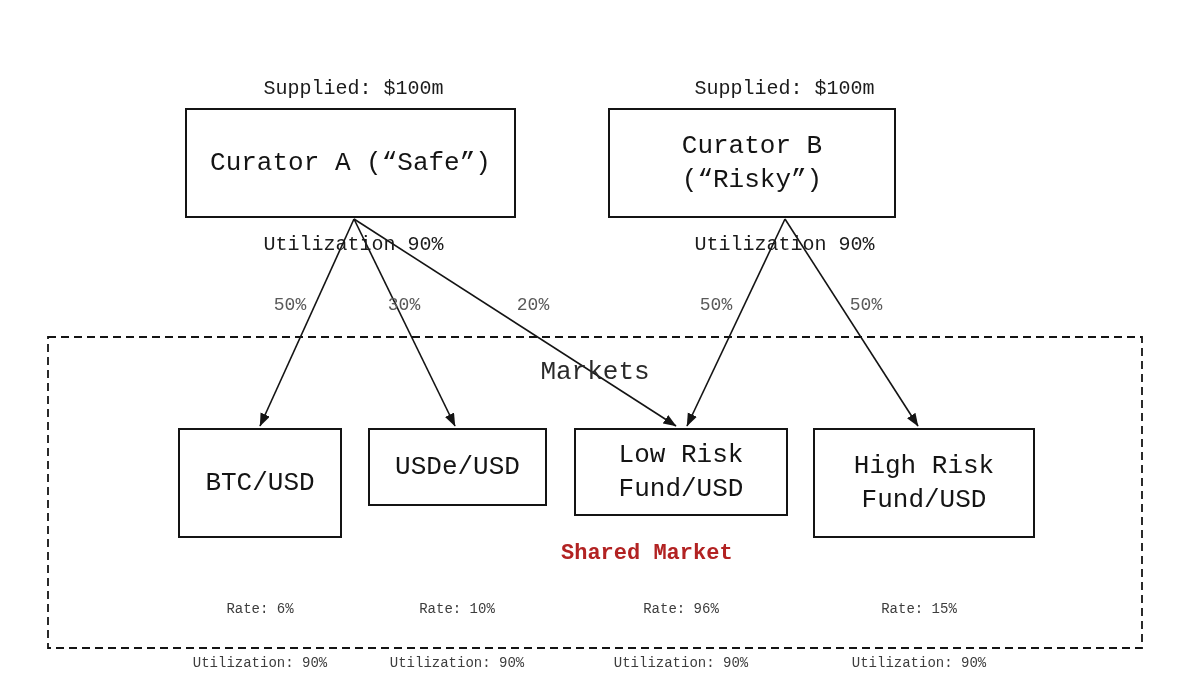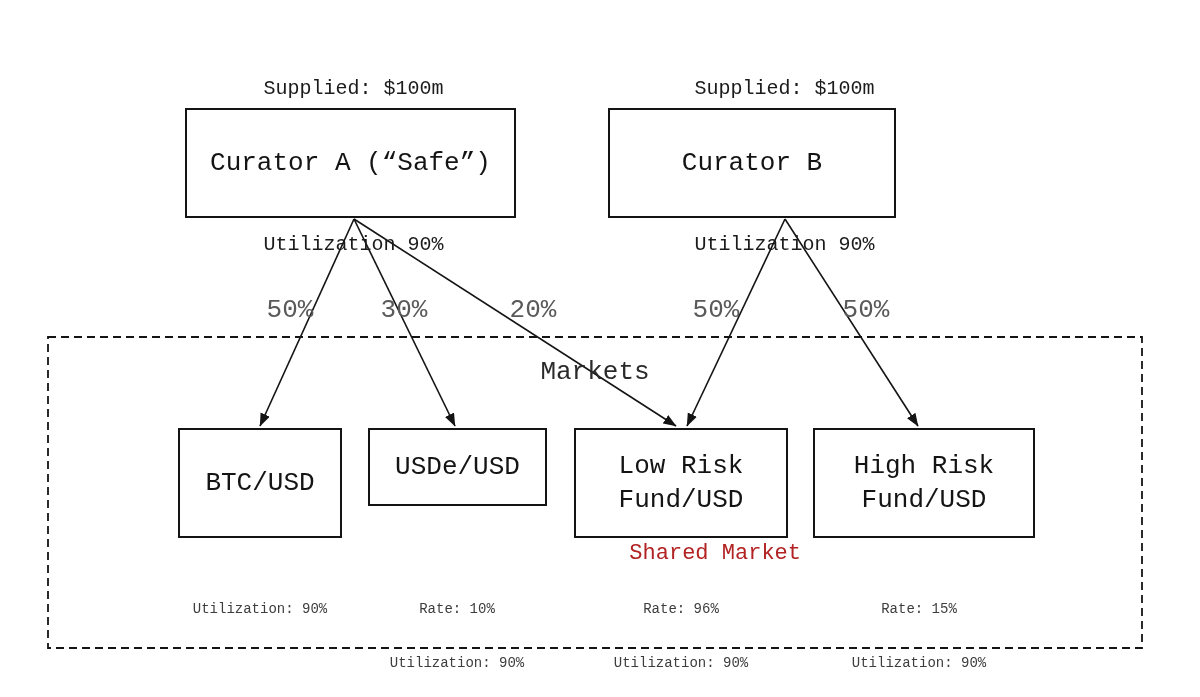--- a/index.html
+++ b/index.html
@@ -46,41 +46,41 @@
     white-space: pre;
     text-align: center;
   }
 
   .markets-title {
     font-size: 26px;
     color: #2a2a2a;
   }
 
   .alloc-label {
-    font-size: 26px;
+    font-size: 18px;
     color: #5a5a5a;
     transform: translateX(-50%);
     white-space: nowrap;
   }
 
   .market-stats {
     width: 240px;
     font-size: 14px;
     line-height: 18px;
     color: #3d3d3d;
     text-align: center;
     white-space: pre;
   }
   .market-stats span { display: block; }
 
   .shared-badge {
     width: 240px;
-    text-align: right;
+    text-align: left;
     font-size: 22px;
-    font-weight: normal;
+    font-weight: bold;
     color: #b22222;
     white-space: nowrap;
   }
 </style>
 </head>
 <body>
 
 <div class="canvas">
 
   <svg class="overlay" width="1200" height="697" viewBox="0 0 1200 697" xmlns="http://www.w3.org/2000/svg">
@@ -108,51 +108,53 @@
   </div>
 
   <div class="abs curator-stats center-text" style="left:608px; top:24px; width:353px;">
     <span>Supplied: $100m</span>
     <span>Available: $10m</span>
     <span>Utilization 90%</span>
   </div>
 
   <div class="abs node-box" style="left:608px; top:108px; width:288px; height:110px;">
     <div class="node-label">Curator B</div>
+    <div class="node-label">(“Risky”)</div>
   </div>
 
   <div class="abs alloc-label" style="left:290px; top:295px;">50%</div>
   <div class="abs alloc-label" style="left:404px; top:295px;">30%</div>
   <div class="abs alloc-label" style="left:533px; top:295px;">20%</div>
   <div class="abs alloc-label" style="left:716px; top:295px;">50%</div>
   <div class="abs alloc-label" style="left:866px; top:295px;">50%</div>
 
   <div class="abs markets-title center-text" style="left:48px; top:357px; width:1094px;">Markets</div>
 
   <div class="abs node-box" style="left:178px; top:428px; width:164px; height:110px;">
     <div class="node-label">BTC/USD</div>
   </div>
 
   <div class="abs node-box" style="left:368px; top:428px; width:179px; height:78px;">
     <div class="node-label">USDe/USD</div>
   </div>
 
-  <div class="abs node-box" style="left:574px; top:428px; width:214px; height:110px;">
+  <div class="abs node-box" style="left:574px; top:428px; width:214px; height:88px;">
     <div class="node-label">Low Risk</div>
     <div class="node-label">Fund/USD</div>
   </div>
 
   <div class="abs node-box" style="left:813px; top:428px; width:222px; height:110px;">
     <div class="node-label">High Risk</div>
     <div class="node-label">Fund/USD</div>
   </div>
 
   <div class="abs shared-badge" style="left:561px; top:541px;">Shared Market</div>
 
   <div class="abs market-stats" style="left:140px; top:564px;">
+    <span>Rate: 6%</span>
     <span>Utilization: 90%</span>
     
   </div>
 
   <div class="abs market-stats" style="left:337px; top:564px;">
     <span>Rate: 10%</span>
     <span>Utilization: 90%</span>
     
   </div>
 

